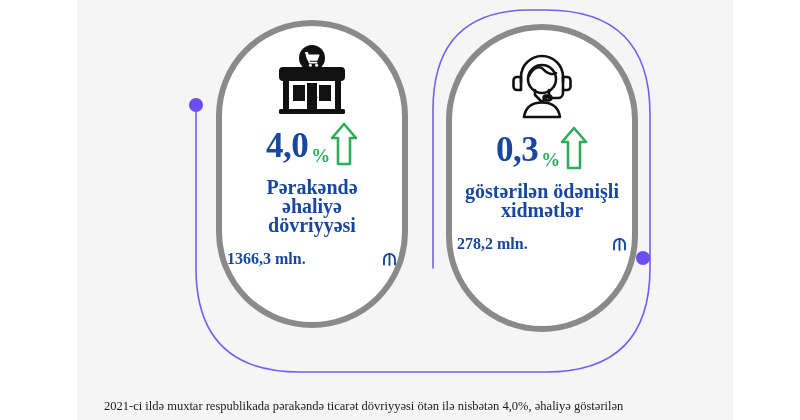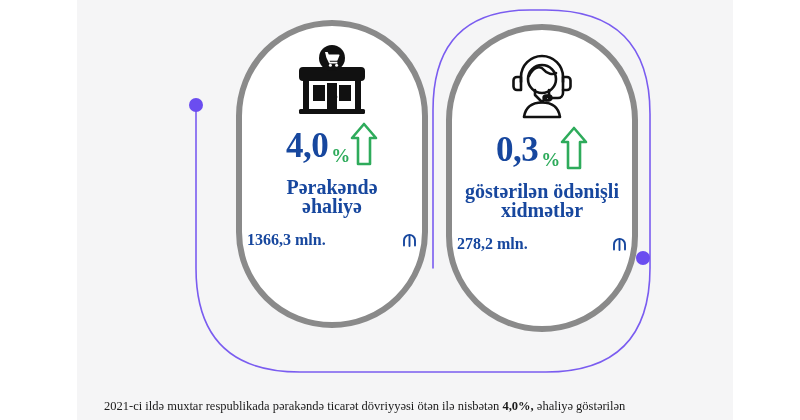--- a/index.html
+++ b/index.html
@@ -45,21 +45,21 @@
     position: absolute;
     background: #ffffff;
     border: 6px solid #8a8a8a;
     border-radius: 120px;
     box-sizing: border-box;
     display: flex;
     flex-direction: column;
     align-items: center;
   }
   .card-retail {
-    left: 236px;
+    left: 216px;
     top: 20px;
     width: 192px;
     height: 308px;
   }
   .card-services {
     left: 446px;
     top: 24px;
     width: 192px;
     height: 308px;
   }
@@ -137,21 +137,21 @@
     position: absolute;
     left: 104px;
     top: 398px;
     width: 600px;
     font-family: "Liberation Serif", serif;
     font-size: 12.5px;
     line-height: 16px;
     color: #1a1a1a;
     white-space: nowrap;
   }
-  .caption b { font-weight: bold; }
+  .caption b { font-weight: normal; }
 </style>
 </head>
 <body>
 
 <div class="canvas">
 
   <div class="panel-bg"></div>
 
   <svg class="decor-svg" viewBox="0 0 800 420" xmlns="http://www.w3.org/2000/svg">
     <path d="M 196 110
@@ -206,20 +206,21 @@
       <span class="stat-arrow">
         <svg width="28" height="44" viewBox="0 0 28 44" xmlns="http://www.w3.org/2000/svg">
           <path d="M14 2 L26 16 H20 V42 H8 V16 H2 Z" fill="none" stroke="#2eab5b" stroke-width="2.6" stroke-linejoin="round"></path>
         </svg>
       </span>
     </div>
 
     <div class="card-label">
       <div>Pərakəndə</div>
       <div>əhaliyə</div>
+      <div>dövriyyəsi</div>
     </div>
 
     <div class="card-amount">
       <span>1366,3 mln.</span>
       <span class="manat">
         <svg width="15" height="16" viewBox="0 0 15 16" xmlns="http://www.w3.org/2000/svg">
           <g fill="none" stroke="#17479e" stroke-width="1.9" stroke-linecap="round">
             <path d="M7.5 3.2 V14"></path>
             <path d="M2 13.6 V8.4 a5.5 5.5 0 0 1 11 0 V13.6"></path>
           </g>

